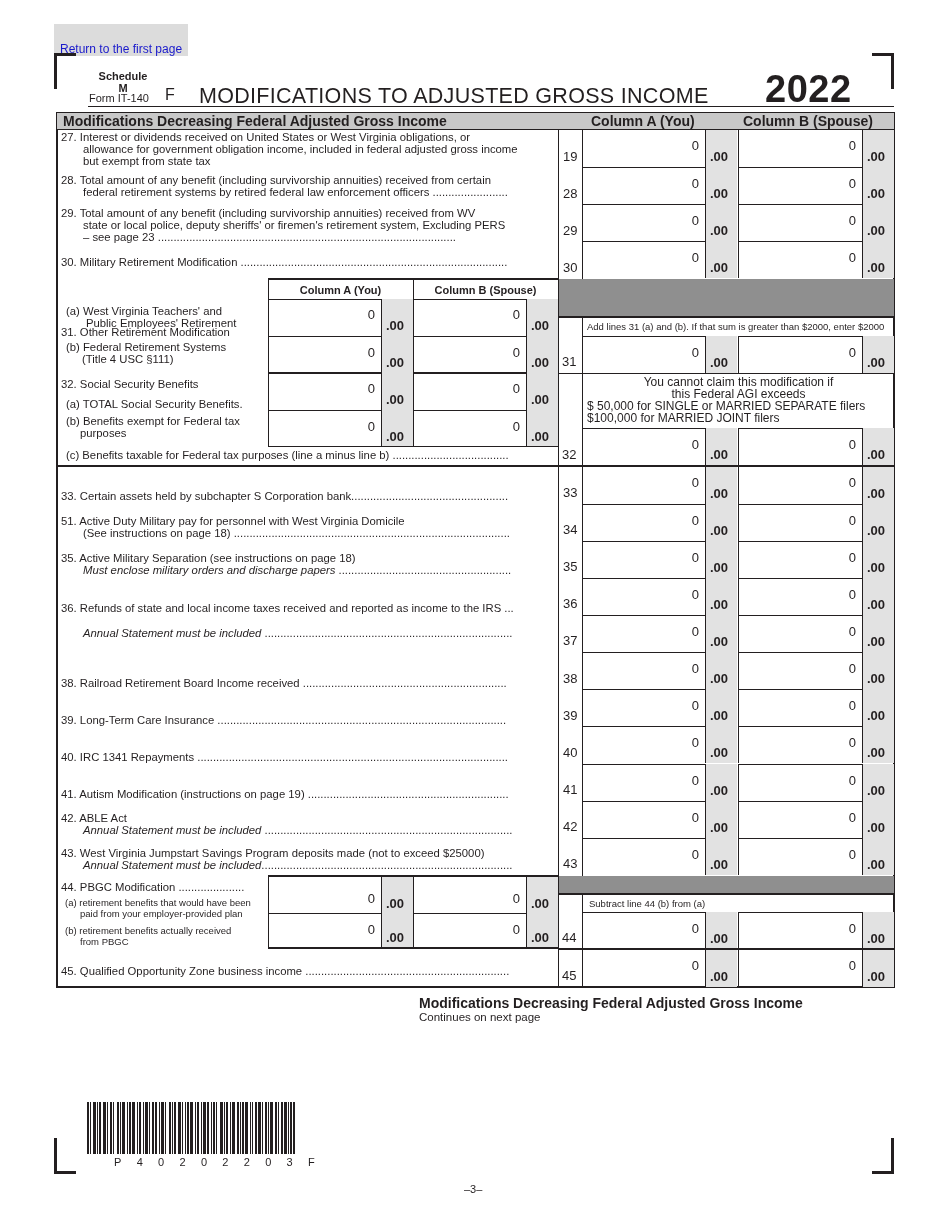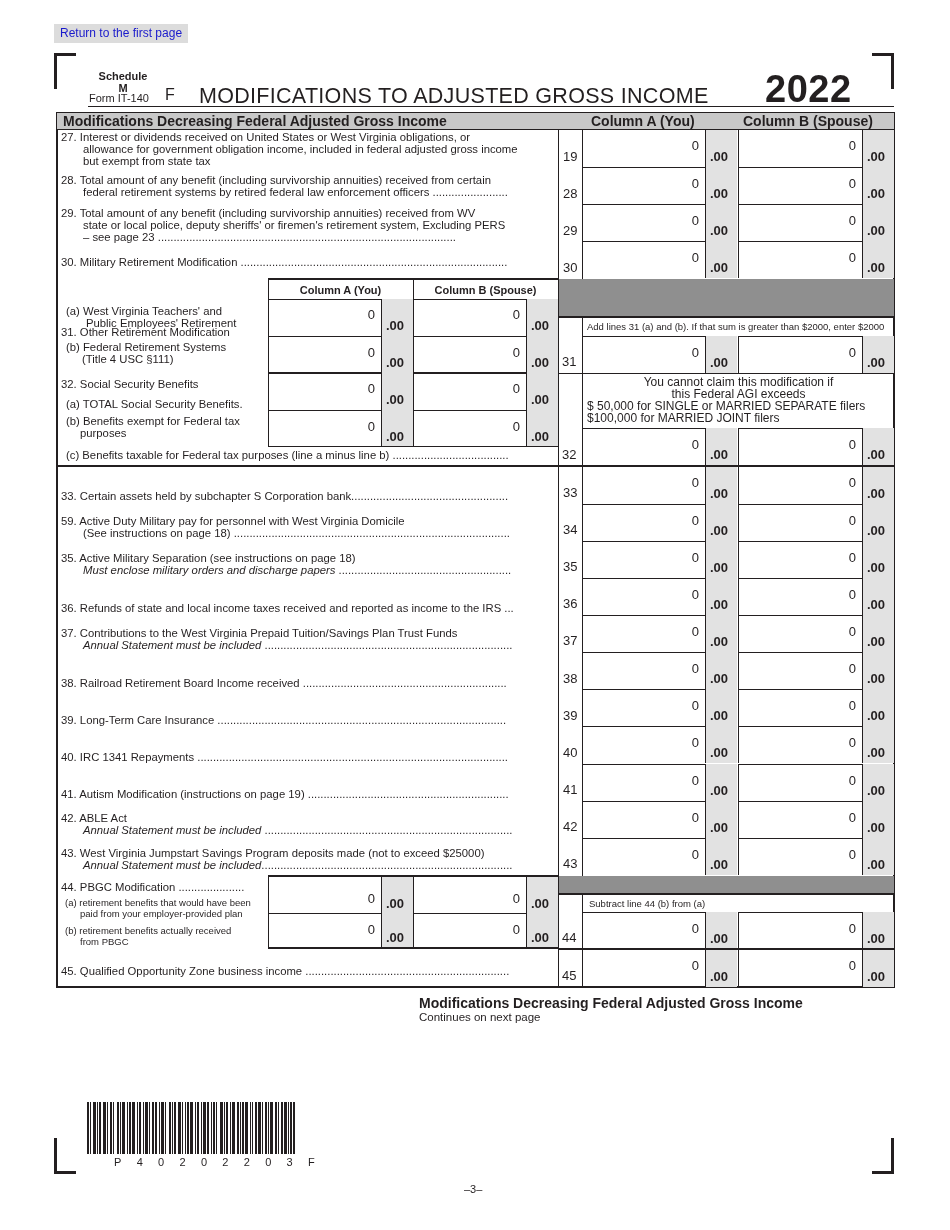--- a/index.html
+++ b/index.html
@@ -1,20 +1,20 @@
 <!DOCTYPE html>
 <html><head>
 <meta charset="utf-8">
 <style>
   * { box-sizing: border-box; margin: 0; padding: 0; }
   html, body { width: 950px; height: 1230px; background: #ffffff; overflow: hidden; }
   body { position: relative; font-family: "Liberation Sans", sans-serif; color: #231f20; }
 
   .return-btn {
-    position: absolute; left: 54px; top: 24px; height: 19px; padding: 0 6px;
+    position: absolute; left: 54px; top: 24px; height: 19px; padding: 16px 6px;
     background: #dcdcdc; color: #1a1acc; font-size: 12px; line-height: 19px;
     border: none; cursor: pointer; font-family: "Liberation Sans", sans-serif;
   }
 
   .corner { position: absolute; width: 22px; height: 36px; border-color: #231f20; border-style: solid; border-width: 0; }
   .corner.tl { left: 54px; top: 53px; border-left-width: 3px; border-top-width: 3px; }
   .corner.tr { left: 872px; top: 53px; border-right-width: 3px; border-top-width: 3px; }
   .corner.bl { left: 54px; top: 1138px; border-left-width: 3px; border-bottom-width: 3px; }
   .corner.br { left: 872px; top: 1138px; border-right-width: 3px; border-bottom-width: 3px; }
 
@@ -297,21 +297,21 @@
     <span>.00</span>
   </div>
 <div class="amt" style="left:738px; top:467px; width:124px; border-top:none; border-left:1px solid #231f20;">
     <span class="val">0</span>
   </div>
 <div class="cents" style="left:862px; top:467px;">
     <span>.00</span>
   </div>
 
 <div class="line-text" style="top:515px;">
-  <span>59. Active Duty Military pay for personnel with West Virginia Domicile</span>
+  <span>51. Active Duty Military pay for personnel with West Virginia Domicile</span>
   <span class="ind">(See instructions on page 18) ........................................................................................</span>
 </div>
 <div class="lnum" style="top:522px;">34</div>
 <div class="amt" style="left:583px; top:504px; width:122px;">
     <span class="val">0</span>
   </div>
 <div class="cents" style="left:705px; top:504px;">
     <span>.00</span>
   </div>
 <div class="amt" style="left:738px; top:504px; width:124px; border-left:1px solid #231f20;">
@@ -348,21 +348,20 @@
     <span>.00</span>
   </div>
 <div class="amt" style="left:738px; top:578px; width:124px; border-left:1px solid #231f20;">
     <span class="val">0</span>
   </div>
 <div class="cents" style="left:862px; top:578px;">
     <span>.00</span>
   </div>
 
 <div class="line-text" style="top:627px;">
-  <span>37. Contributions to the West Virginia Prepaid Tuition/Savings Plan Trust Funds</span>
   <span class="ind"><i>Annual Statement must be included</i><span> ...............................................................................</span></span>
 </div>
 <div class="lnum" style="top:633px;">37</div>
 <div class="amt" style="left:583px; top:615px; width:122px;">
     <span class="val">0</span>
   </div>
 <div class="cents" style="left:705px; top:615px;">
     <span>.00</span>
   </div>
 <div class="amt" style="left:738px; top:615px; width:124px; border-left:1px solid #231f20;">

